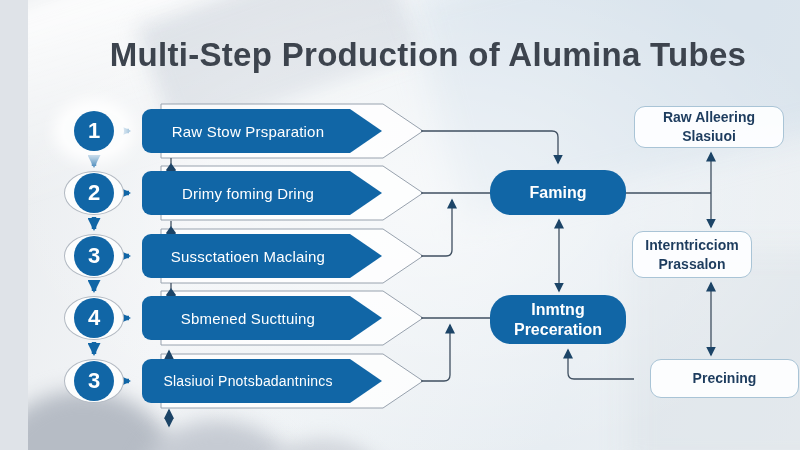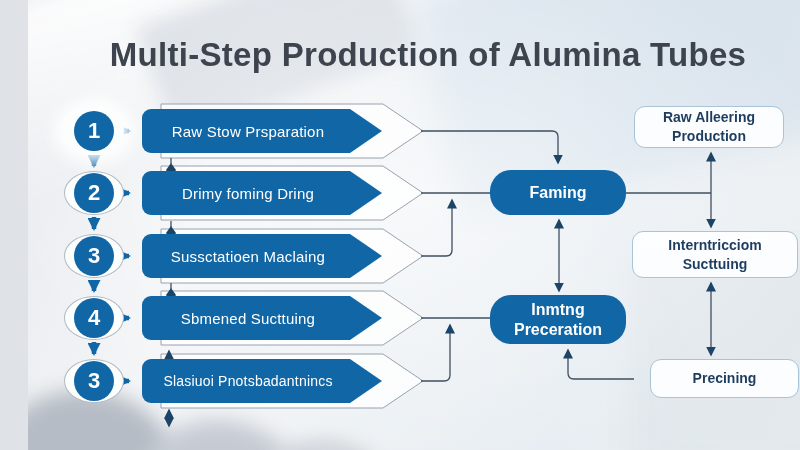--- a/index.html
+++ b/index.html
@@ -145,23 +145,23 @@
   <div class="pbox" style="left:462px;top:170px;width:136px;height:45px">
     <span>Faming</span>
   </div>
   <div class="pbox" style="left:462px;top:295px;width:136px;height:49px">
     <span>Inmtng</span>
     <span>Preceration</span>
   </div>
 
   <div class="sbox" style="left:606px;top:106px;width:150px;height:42px">
     <span>Raw Alleering</span>
-    <span>Production</span>
+    <span>Slasiuoi</span>
   </div>
-  <div class="sbox" style="left:604px;top:231px;width:166px;height:47px">
+  <div class="sbox" style="left:604px;top:231px;width:120px;height:47px">
     <span>Interntricciom</span>
-    <span>Sucttuing</span>
+    <span>Prassalon</span>
   </div>
   <div class="sbox" style="left:622px;top:359px;width:149px;height:39px">
     <span>Precining</span>
   </div>
 
 </div>
 
 </body></html>

